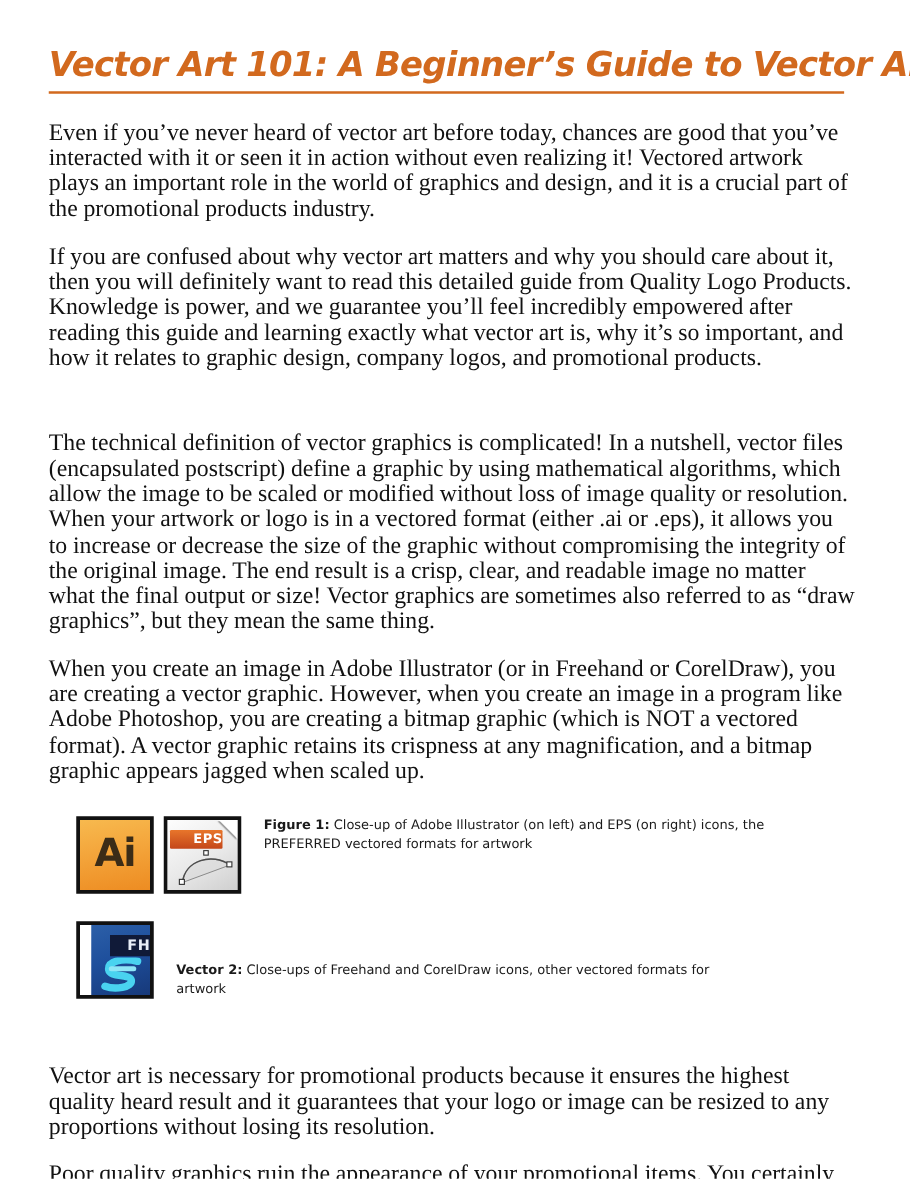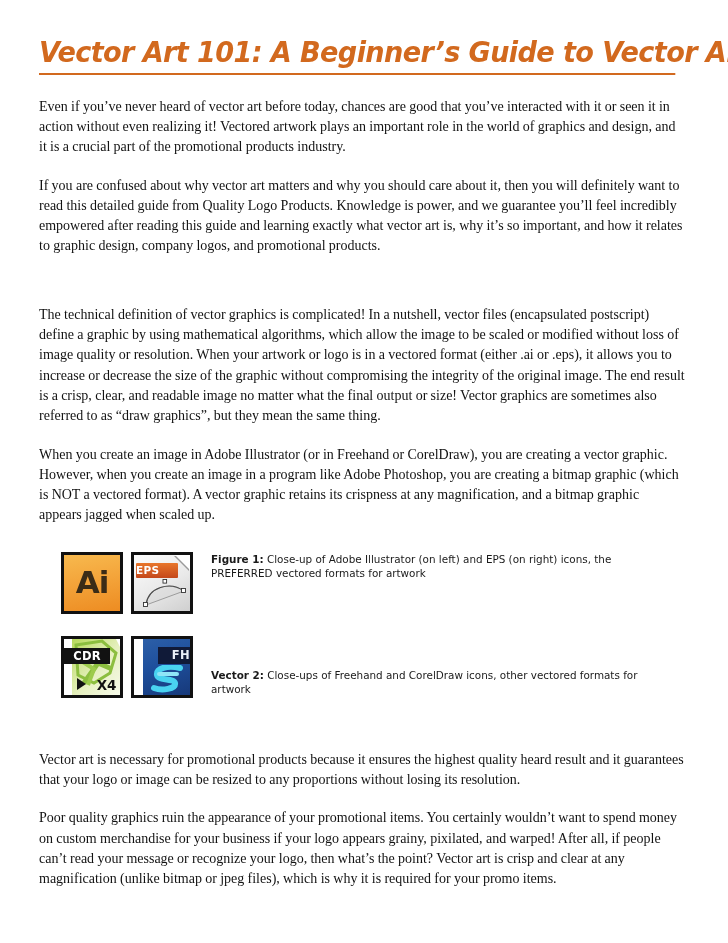--- a/index.html
+++ b/index.html
@@ -58,21 +58,21 @@
     line-height: 1.1;
     margin: 0;
     white-space: nowrap;
   }
   .section-head.blue { color: #6491CE; }
   .section-head.orange { color: #D2691E; }
 
   
   p.body {
     font-family: "Liberation Serif", "DejaVu Serif", serif;
-    font-size: 14px;
+    font-size: 19px;
     line-height: 20.3px;
     color: #121212;
     margin: 0;
     text-align: left;
     word-spacing: -0.2px;
   }
 
   .sp-18 { height: 18px; }
   .sp-22 { height: 22px; }
   .sp-26 { height: 26px; }
@@ -155,21 +155,21 @@
     left: 2px;
     top: 8px;
     width: 42px;
     height: 15px;
     background: linear-gradient(180deg, #E8762B 0%, #C4471A 100%);
     border-radius: 1px;
     color: #fff;
     font-family: "DejaVu Sans", "Liberation Sans", sans-serif;
     font-size: 10.5px;
     font-weight: bold;
-    text-align: left;
+    text-align: right;
     line-height: 15px;
     letter-spacing: 0.3px;
   }
   .bezier {
     position: absolute;
     left: 8px;
     top: 24px;
     width: 46px;
     height: 30px;
   }
@@ -312,41 +312,20 @@
       <div class="fig-caption f1-cap">
         <b>Figure 1:</b><span> Close-up of Adobe Illustrator (on left) and EPS (on right) icons, the PREFERRED vectored formats for artwork</span>
       </div>
     </div>
 
     <div class="sp-22"></div>
 
     <div class="figure-row">
       <div class="icon-pair">
 
-        <div class="ficon">
-          <div class="icon-cdr-inner">
-            <svg class="cdr-art" viewBox="0 0 56 56" preserveAspectRatio="none">
-              <defs>
-                <linearGradient id="cdrg" x1="0" y1="0" x2="1" y2="1">
-                  <stop offset="0%" stop-color="#B7D95A"></stop>
-                  <stop offset="55%" stop-color="#E6F0C0"></stop>
-                  <stop offset="100%" stop-color="#F7FAEA"></stop>
-                </linearGradient>
-              </defs>
-              <rect x="8" y="0" width="48" height="56" fill="url(#cdrg)"></rect>
-              <path d="M12 6 L38 2 L52 14 L46 34 L30 44 L14 36 Z" fill="none" stroke="#8CBE3F" stroke-width="3"></path>
-              <path d="M20 44 L34 24 L48 30" fill="none" stroke="#8CBE3F" stroke-width="5"></path>
-              <path d="M14 20 L30 30 L24 46" fill="none" stroke="#9DCB4C" stroke-width="4"></path>
-              <path d="M52 0 L56 0 L56 8 Z" fill="#ffffff"></path>
-            </svg>
-            <div class="cdr-band">CDR</div>
-            <div class="cdr-play"></div>
-            <div class="cdr-x4">X4</div>
-          </div>
-        </div>
 
         <div class="ficon">
           <div class="icon-fh-inner">
             <div class="fh-body"></div>
             <div class="fh-band">FH</div>
             <svg class="fh-swoosh" viewBox="0 0 34 28">
               <path d="M30 3 C 18 0, 6 3, 7 10 C 8 16, 24 13, 25 18 C 26 24, 12 26, 4 23" fill="none" stroke="#49D3F0" stroke-width="6" stroke-linecap="round"></path>
               <path d="M9 9 L 27 9" stroke="#8FE6F7" stroke-width="4" stroke-linecap="round"></path>
             </svg>
           </div>

